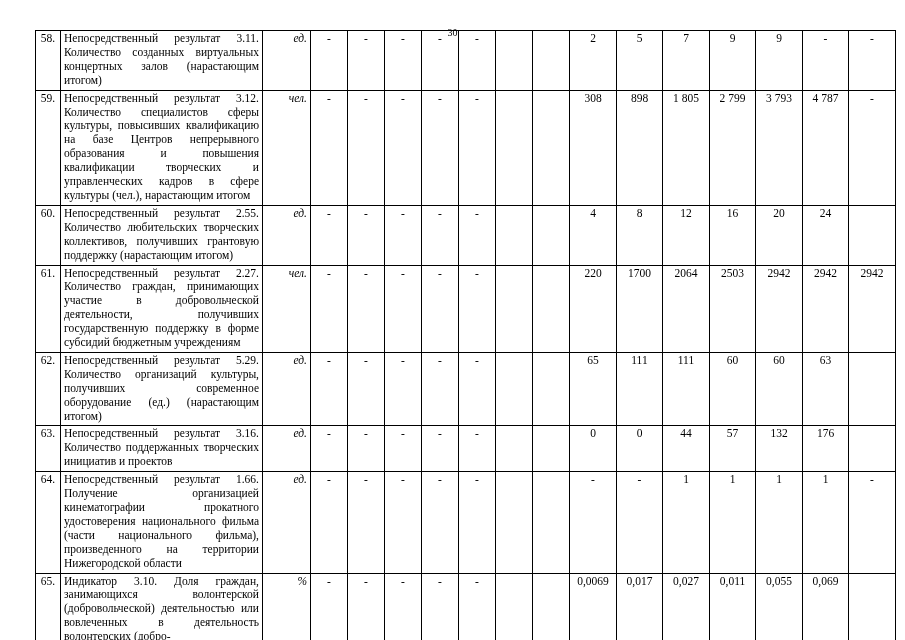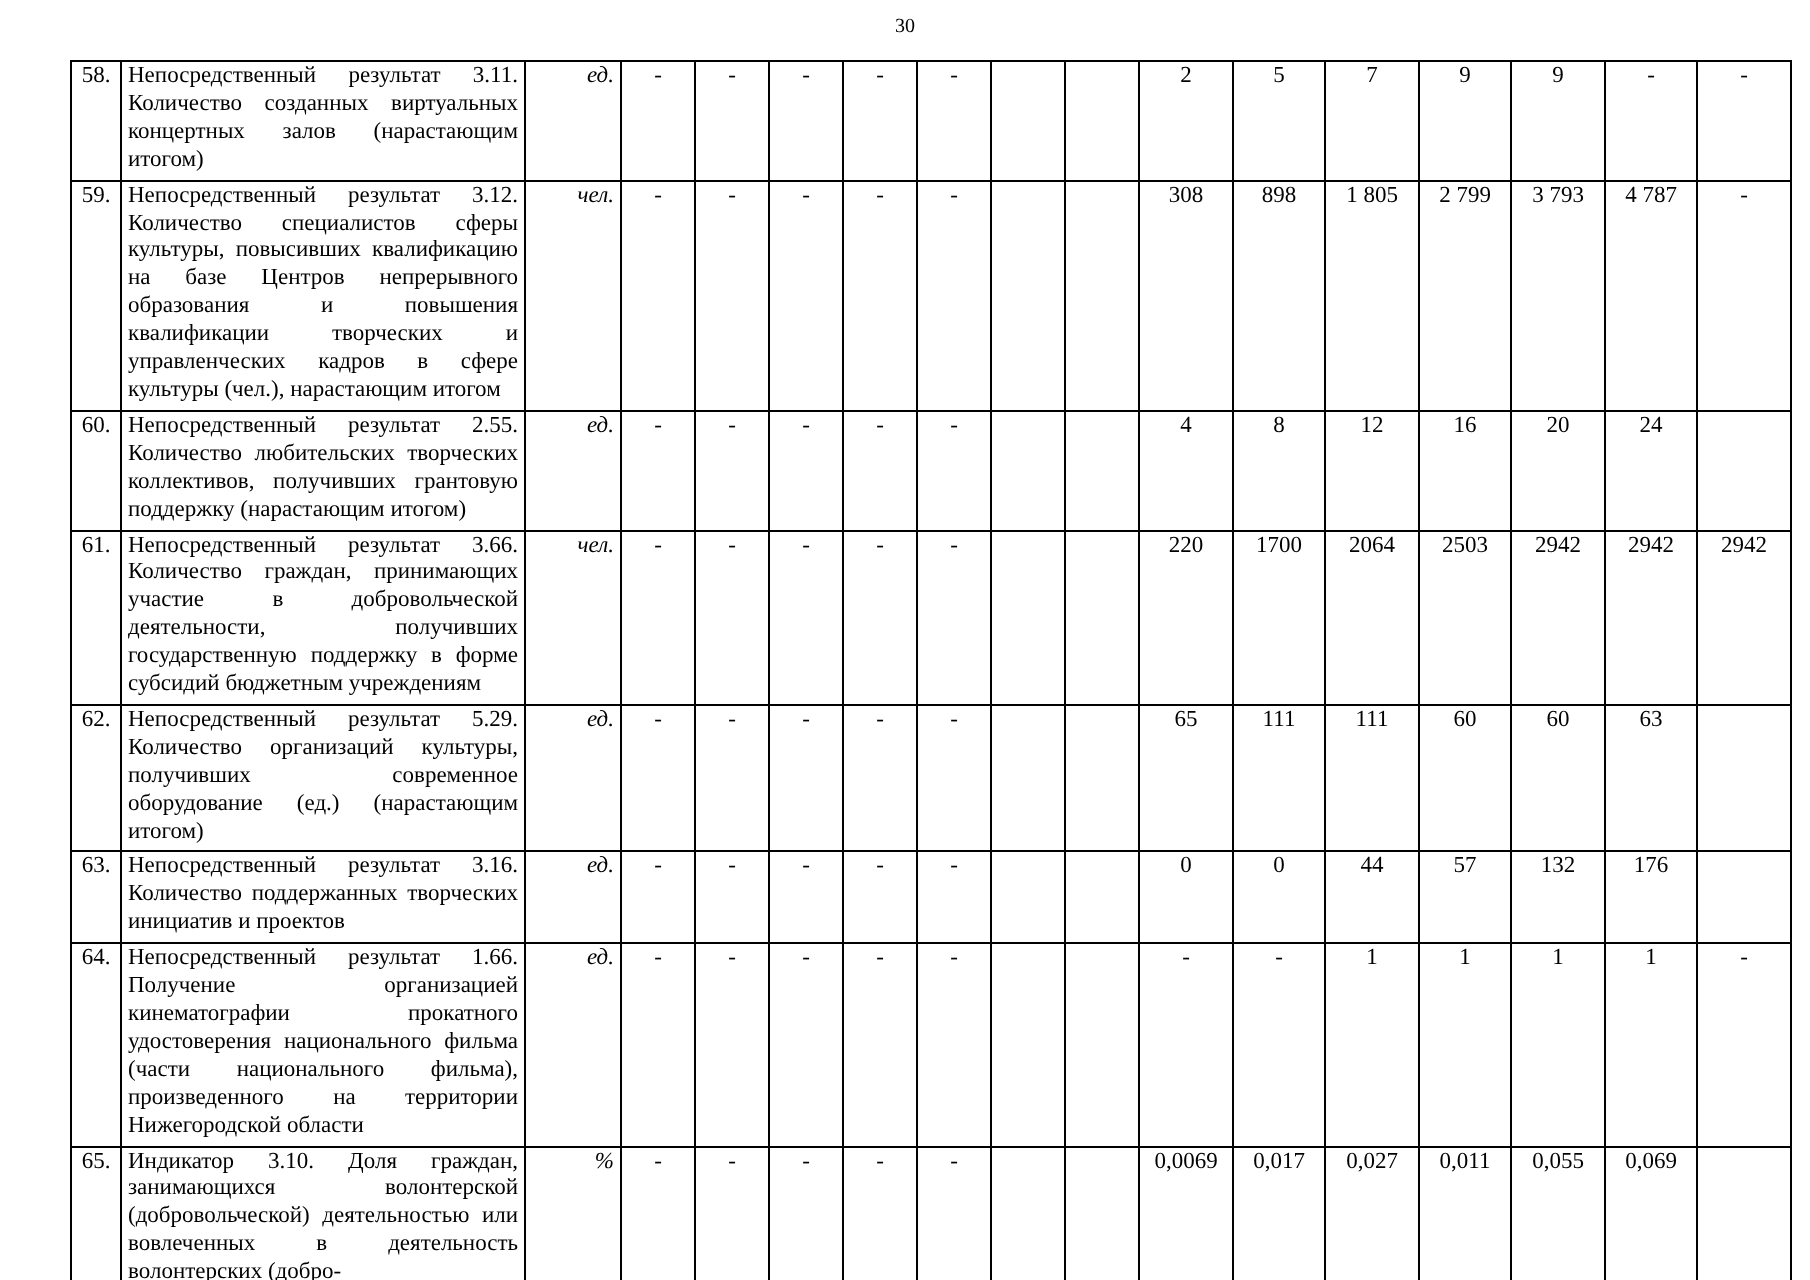--- a/index.html
+++ b/index.html
@@ -6,21 +6,21 @@
   html, body {
     width: 905px; height: 640px;
     background: #ffffff;
     overflow: hidden;
     font-family: "Liberation Serif", serif;
     color: #000;
   }
   .page-number {
     text-align: center;
     font-size: 10px;
-    padding-top: 8px;
+    padding-top: 27px;
     height: 30px;
   }
   table.doc-table {
     border-collapse: collapse;
     table-layout: fixed;
     width: 860px;
     margin-left: 35px;
   }
   table.doc-table td {
     border: 1px solid #000;
@@ -127,21 +127,21 @@
           <td class="val">4</td>
           <td class="val">8</td>
           <td class="val">12</td>
           <td class="val">16</td>
           <td class="val">20</td>
           <td class="val">24</td>
           <td class="val"></td>
         </tr>
         <tr>
           <td class="num">61.</td>
-          <td class="desc">Непосредственный результат 3.66. Количество граждан, принимающих участие в добровольческой деятельности, получивших государственную поддержку в форме субсидий бюджетным учреждениям</td>
+          <td class="desc">Непосредственный результат 2.27. Количество граждан, принимающих участие в добровольческой деятельности, получивших государственную поддержку в форме субсидий бюджетным учреждениям</td>
           <td class="unit">чел.</td>
           <td class="val">-</td>
           <td class="val">-</td>
           <td class="val">-</td>
           <td class="val">-</td>
           <td class="val">-</td>
           <td class="val"></td>
           <td class="val"></td>
           <td class="val">220</td>
           <td class="val">1700</td>

